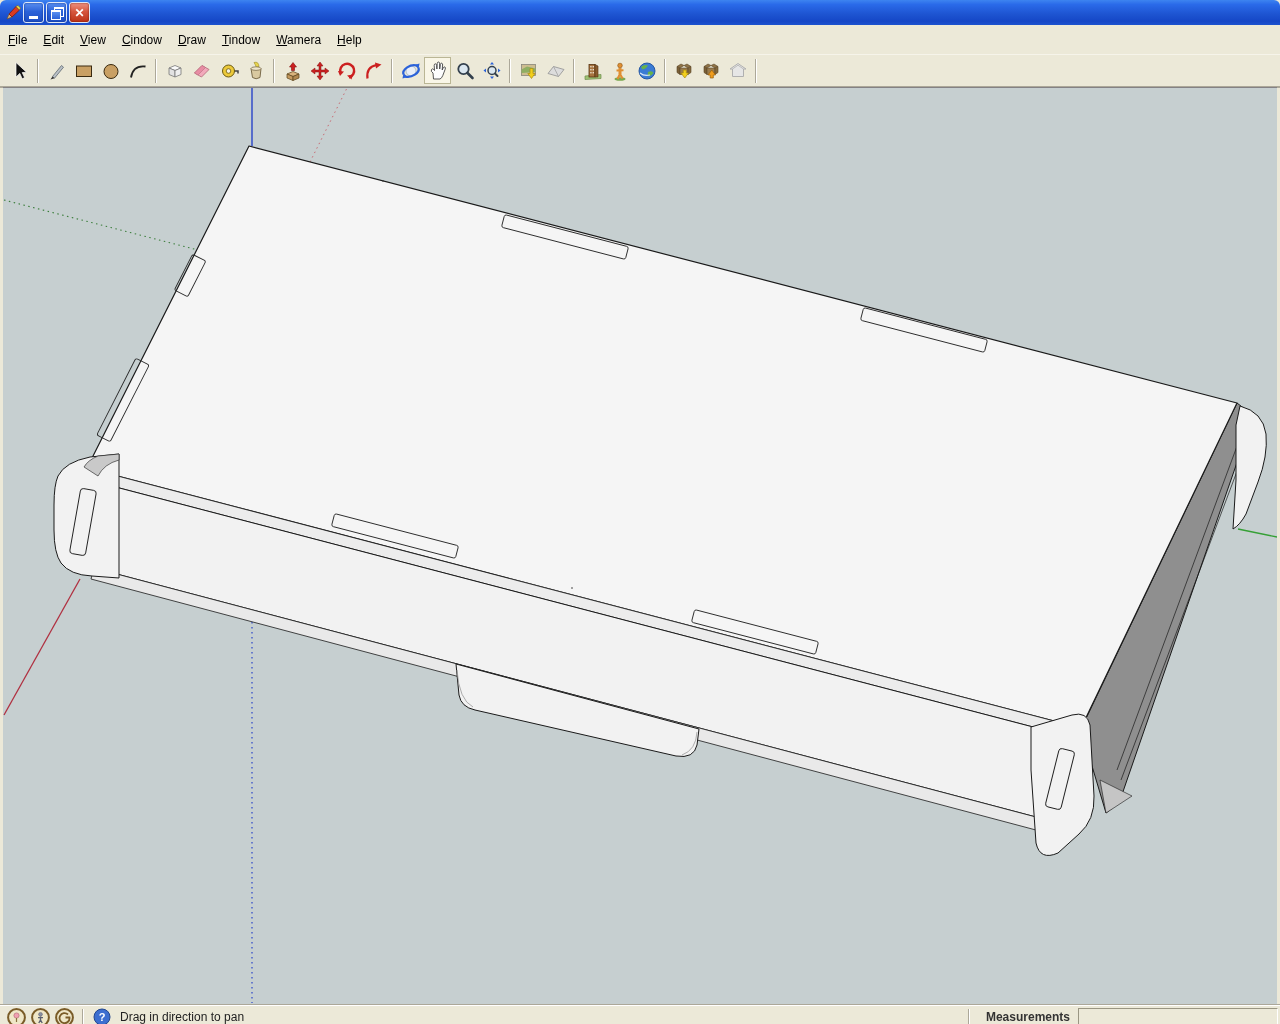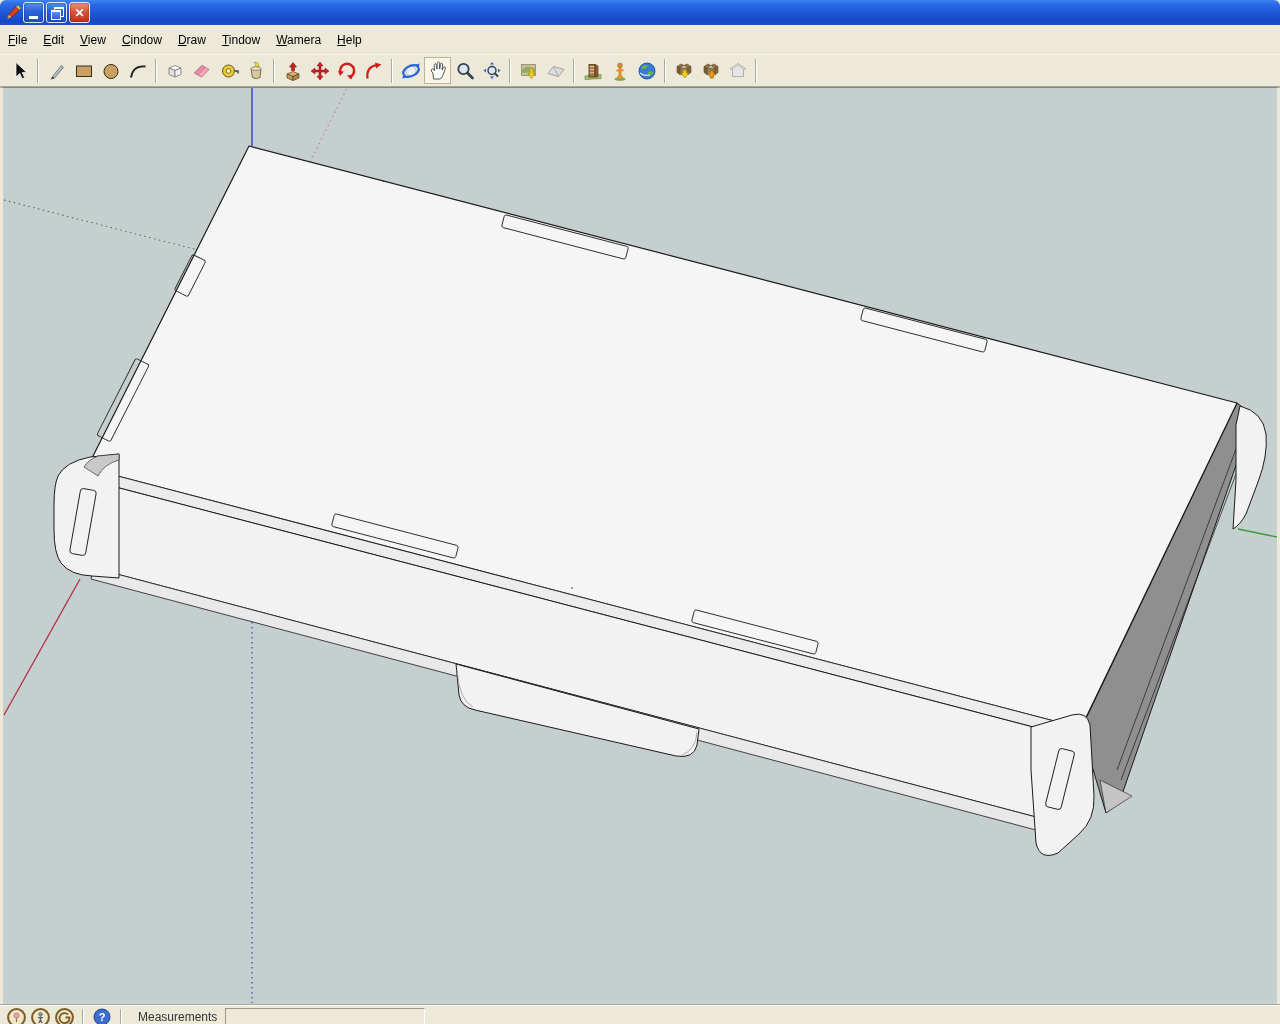--- a/index.html
+++ b/index.html
@@ -47,21 +47,21 @@
   .side-strip{width:3px;background:var(--chrome);border-top:1px solid #aca899;}
   .canvas{width:1274px;height:917px;background:var(--canvas-bg);border-top:1px solid #848284;position:relative;}
   .canvas svg{display:block;}
 
   
   .status-groove{height:2px;border-top:1px solid #aca899;border-bottom:1px solid #ffffff;background:var(--chrome);}
   .statusbar{height:22px;background:var(--chrome);display:flex;align-items:center;font-size:12px;color:#222;padding:0 2px 0 4px;}
   .sicon{width:20px;height:20px;margin:0 2px;display:flex;align-items:center;justify-content:center;}
   .sdivider{width:0;height:16px;border-left:1px solid #aca899;border-right:1px solid #fff;margin:0 6px;}
   .hint-text{margin-left:6px;flex:1;white-space:nowrap;}
-  .meas-label{margin:0 8px 0 10px;color:#333;}
+  .meas-label{margin:0 8px 0 10px;color:#333;font-weight:bold;}
   .meas-box{width:200px;height:18px;background:var(--chrome);
     border-top:1px solid #9a9683;border-left:1px solid #9a9683;
     border-bottom:1px solid #fff;border-right:1px solid #fff;
     font:12px "Liberation Sans",sans-serif;color:#222;padding:0 4px;}
   .bottom-border{height:5px;background:linear-gradient(90deg,#16409f,#2f66e0 4%,#2f66e0 96%,#16409f);}
 </style>
 </head>
 <body>
 
 <div class="titlebar">
@@ -378,17 +378,18 @@
       <path d="M13,6.5 A5,5 0 1 0 14.5,9.5 L10.5,9.5" fill="none" stroke="#7a5c28" stroke-width="1.8"></path>
     </svg>
   </span>
   <span class="sdivider"></span>
   <span class="sicon">
     <svg width="18" height="18" viewBox="0 0 18 18">
       <circle cx="9" cy="9" r="8" fill="#3c6ed0" stroke="#23478e" stroke-width="1"></circle>
       <text x="9" y="13" text-anchor="middle" font-size="11" font-family="Liberation Sans, sans-serif" font-weight="bold" fill="#fff">?</text>
     </svg>
   </span>
+  <span class="hint-text">Drag in direction to pan</span>
   <span class="sdivider"></span>
   <span class="meas-label">Measurements</span>
   <input class="meas-box" readonly="" value="" style="">
 </div>
 <div class="bottom-border"></div>
 
 </body></html>

